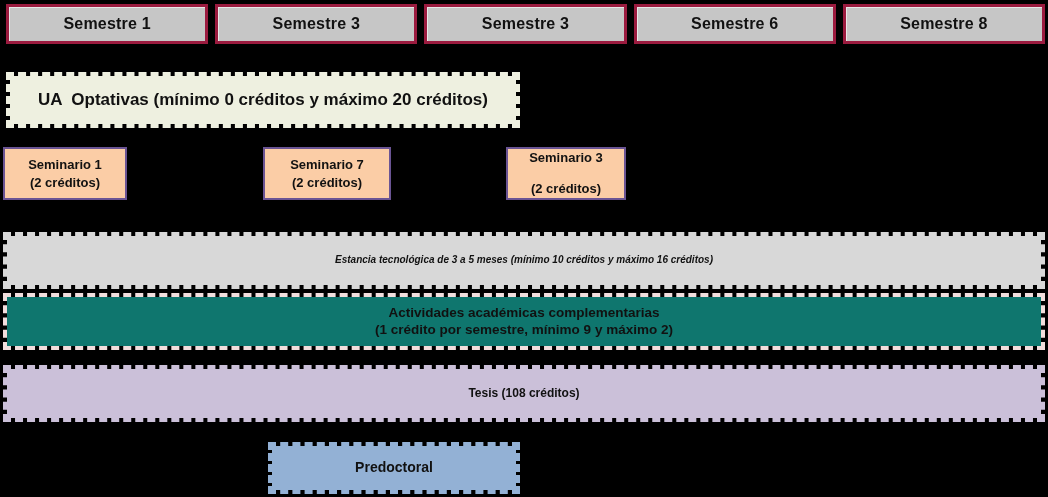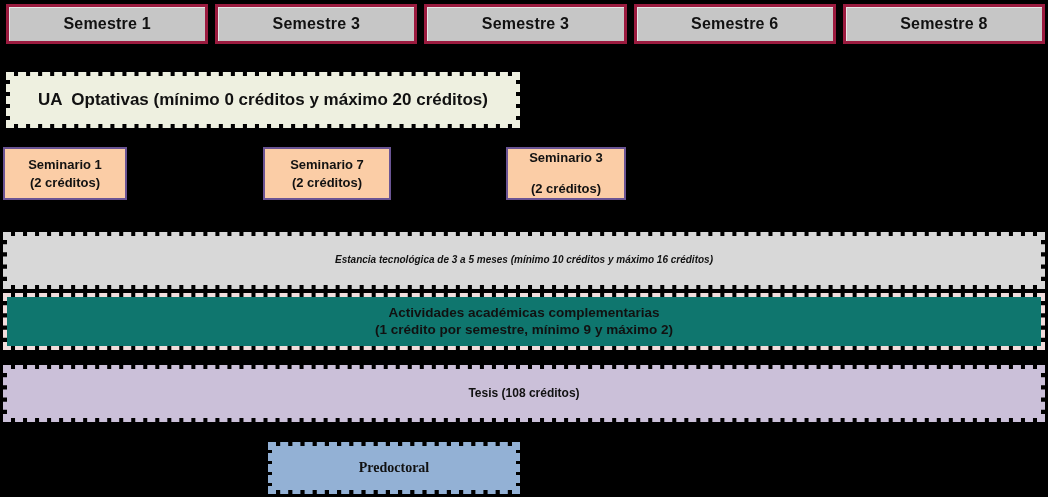--- a/index.html
+++ b/index.html
@@ -78,21 +78,20 @@
     left: 3px; top: 365px; width: 1034px; height: 49px;
     background-color: #cbc0d9;
     border: 4px dashed #cbc0d9;
     font-size: 12px;
   }
   .band-predoctoral {
     left: 268px; top: 442px; width: 244px; height: 44px;
     background-color: #93b1d5;
     border: 4px dashed #93b1d5;
     font-size: 14px;
-    font-family: Liberation Serif, serif;
   }
 
   
   .seminar-box {
     position: absolute;
     top: 147px;
     height: 49px;
     background: #fbcda6;
     border: 2px solid #6a5494;
     display: flex;

